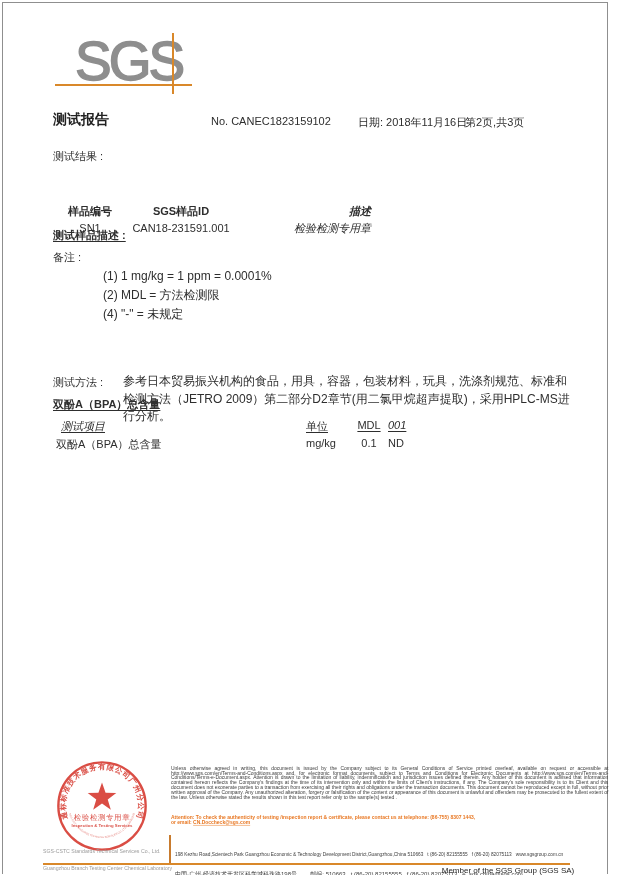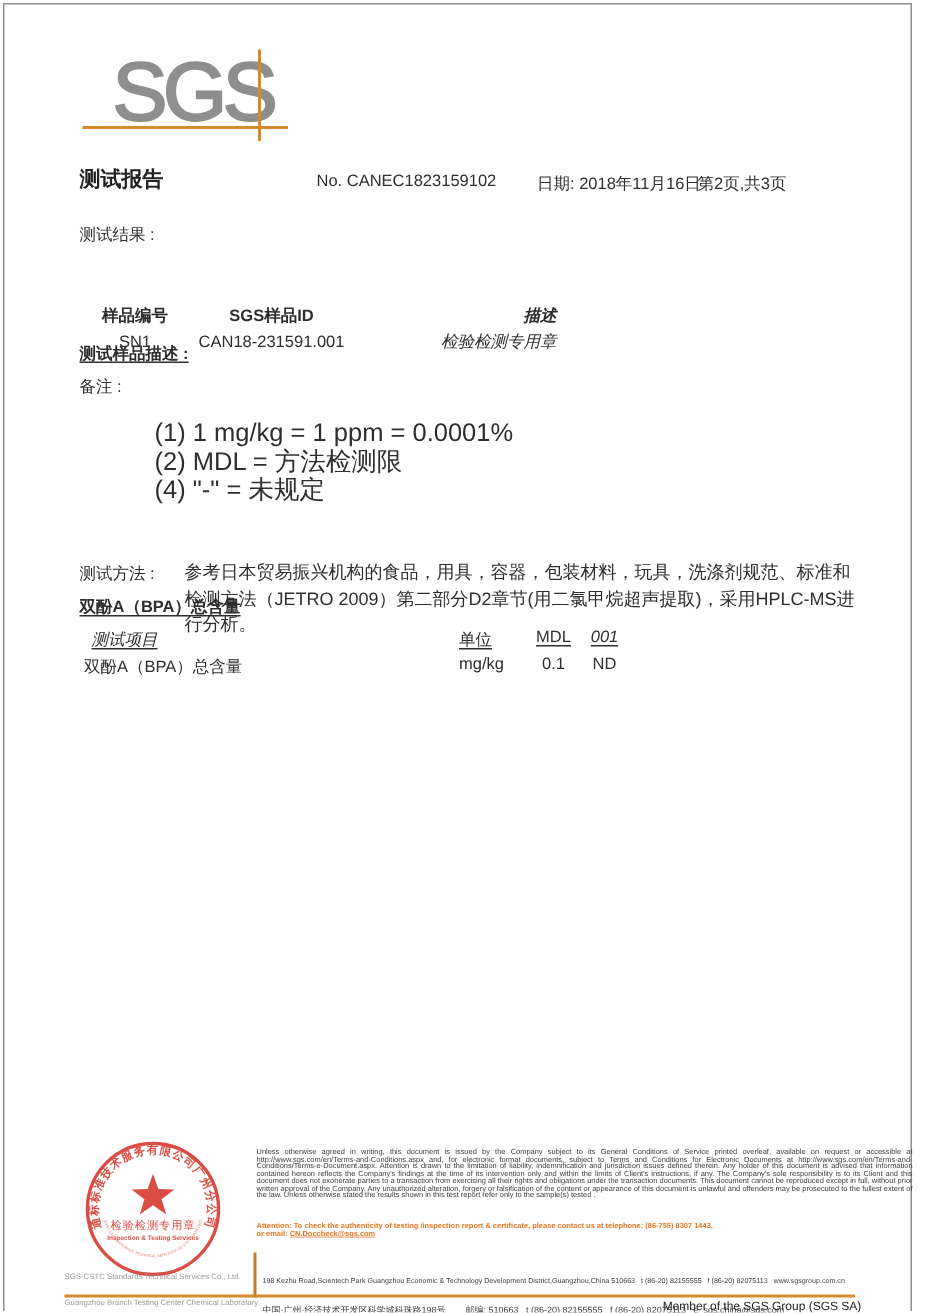--- a/index.html
+++ b/index.html
@@ -30,33 +30,33 @@
   .sample-heading{position:absolute;left:50px;top:178px;}
 
   .sample-table{position:absolute;left:48px;top:200px;width:320px;}
   .st-row{display:flex;height:17px;line-height:17px;font-size:11px;}
   .st-head{font-weight:bold;}
   .st-c1{width:78px;text-align:center;}
   .st-c2{width:104px;text-align:center;}
   .st-c3{flex:1;text-align:right;padding-left:10px;font-style:italic;}
 
   .notes-label{position:absolute;left:50px;top:247px;}
-  .notes{position:absolute;left:100px;top:264px;font-size:17px;line-height:19px;margin-top:12px;}
+  .notes{position:absolute;left:100px;top:264px;font-size:12px;line-height:19px;}
 
   .bpa-heading{position:absolute;left:50px;top:347px;}
   .method-label{position:absolute;left:50px;top:372px;}
   .method-text{position:absolute;left:120px;top:370px;width:452px;font-size:12px;line-height:17.5px;}
 
   .rt-head{position:absolute;left:0;top:416px;width:619px;height:15px;font-size:11px;}
   .rt-row{position:absolute;left:0;top:434px;width:619px;height:15px;font-size:11px;}
   .rt-item{position:absolute;left:58px;font-style:italic;}
   .rt-item2{position:absolute;left:53px;}
   .rt-unit{position:absolute;left:303px;width:44px;text-align:left;}
   .rt-mdl{position:absolute;left:348px;width:36px;text-align:center;}
-  .rt-001{position:absolute;left:385px;width:30px;text-align:center;}
+  .rt-001{position:absolute;left:385px;width:30px;}
   .italic{font-style:italic;}
 
   
   .stamp{position:absolute;left:52px;top:756px;width:94px;height:94px;opacity:.88;}
   .company-lines{position:absolute;left:40px;top:834px;width:260px;
                  font-size:10px;line-height:11px;color:#9b9b9b;
                  transform:scale(0.52);transform-origin:top left;white-space:pre;}
   .legal{position:absolute;left:168px;top:763px;width:880px;font-size:10px;line-height:9.7px;
          color:#3c3c3c;text-align:justify;transform:scale(0.497);transform-origin:top left;}
   .attention{position:absolute;left:168px;top:812px;width:880px;font-size:10px;line-height:10.5px;

